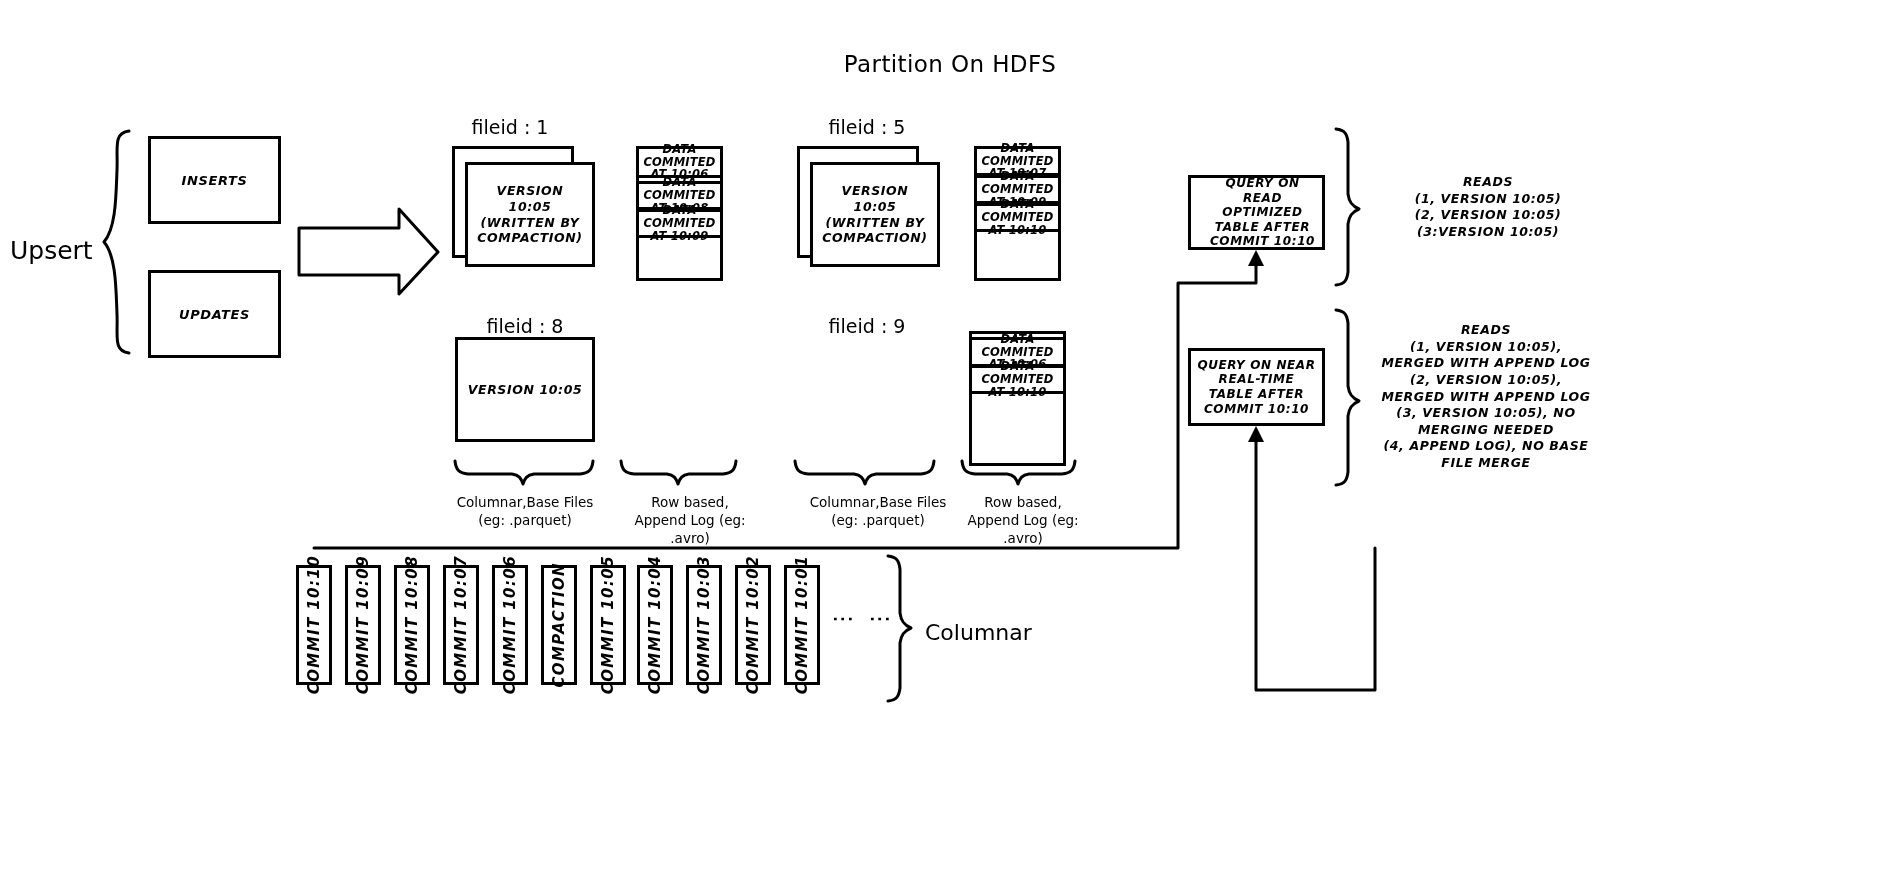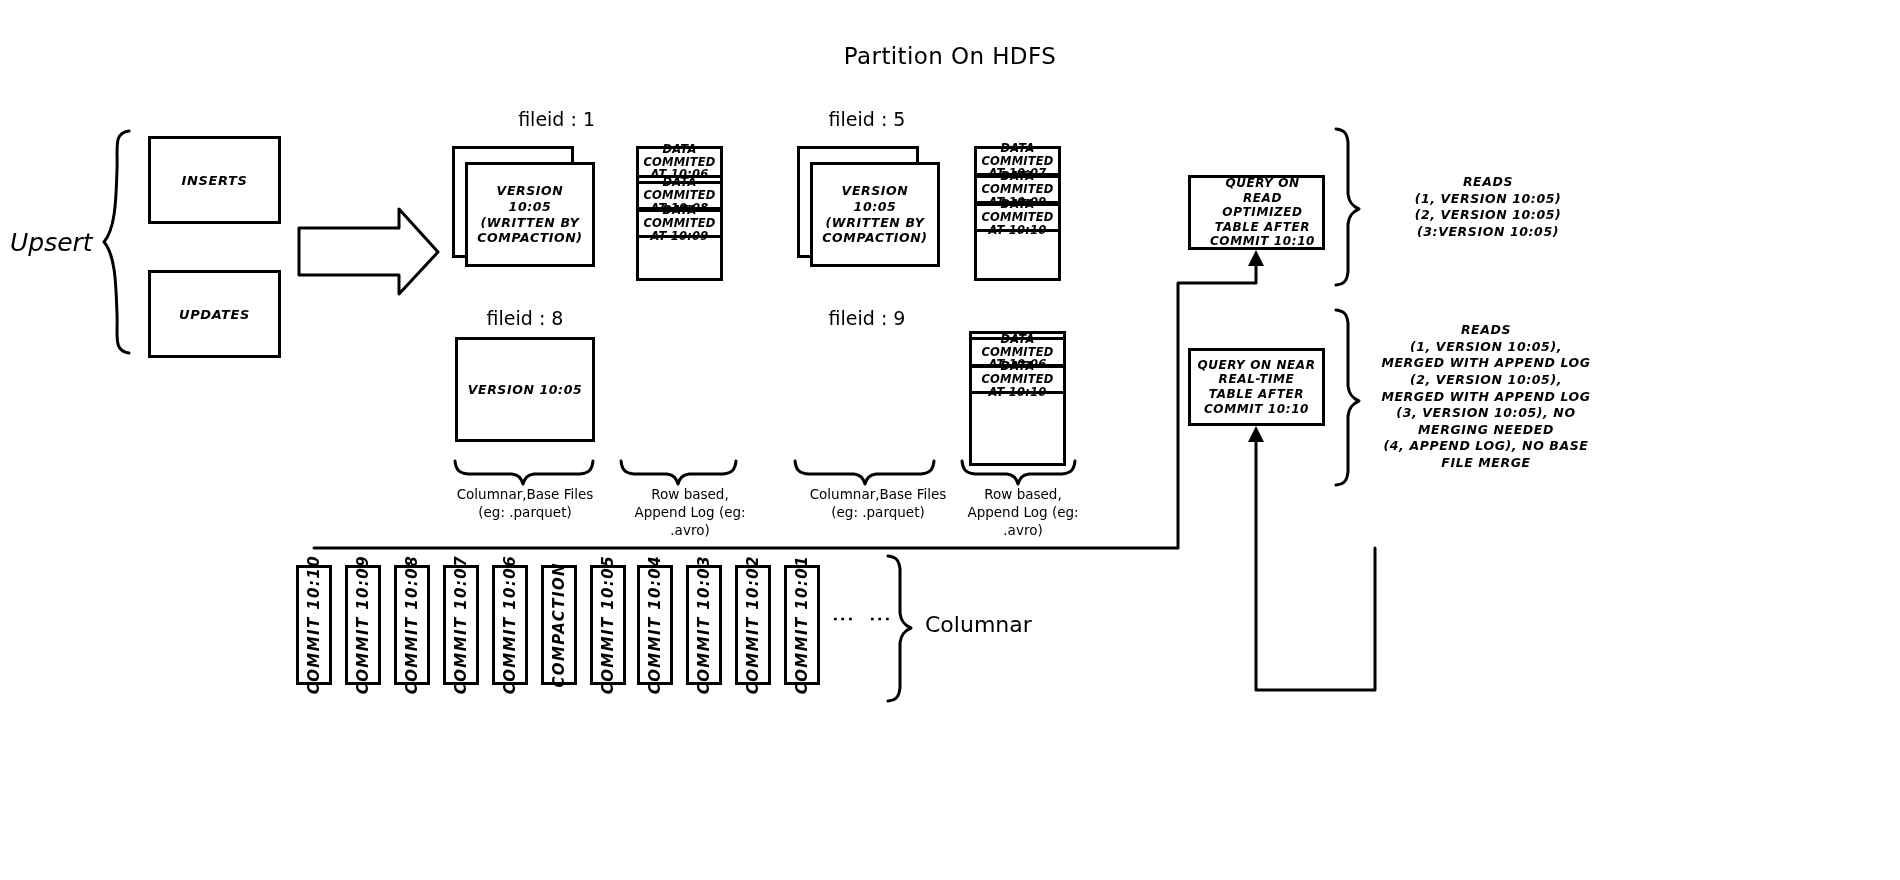--- a/index.html
+++ b/index.html
@@ -2,21 +2,21 @@
 <html><head>
 <meta charset="utf-8">
 <style>
   html,body{margin:0;padding:0;background:#fff;}
   body{width:1900px;height:880px;position:relative;overflow:hidden;
        font-family:"DejaVu Sans",sans-serif;color:#000;}
   .stage{position:absolute;left:0;top:0;width:1900px;height:880px;}
 
   
   .lbl{position:absolute;text-align:center;line-height:1.18;white-space:pre-line;}
-  .hand{font-family:"DejaVu Sans",sans-serif;font-weight:400;}
+  .hand{font-family:"DejaVu Sans",sans-serif;font-weight:400;margin-top:8px;}
   .caps{font-family:"DejaVu Sans",sans-serif;font-weight:700;font-style:italic;
         letter-spacing:0.6px;text-transform:uppercase;}
 
   .title{font-size:23px;font-weight:400;letter-spacing:.4px;}
 
   
   .box{position:absolute;border:3px solid #000;background:#fff;box-sizing:border-box;
        display:flex;align-items:center;justify-content:center;text-align:center;}
   .box .t{padding:0 6px;}
 
@@ -43,33 +43,33 @@
   .dots{position:absolute;writing-mode:vertical-rl;font-size:22px;letter-spacing:2px;
         color:#000;line-height:1;}
 </style>
 </head>
 <body>
 
 <div class="stage">
 
   <div class="lbl title hand" style="left:760px;top:43px;width:380px;">Partition On HDFS</div>
 
-  <div class="lbl hand" style="left:10px;top:228px;width:120px;font-size:25px;text-align:left;font-style:italic;">Upsert</div>
+  <div class="lbl hand" style="left:10px;top:228px;width:120px;font-size:25px;text-align:left;">Upsert</div>
 
   <div class="box" style="left:148px;top:270px;width:133px;height:88px;">
     <div class="t caps" style="font-size:13px;">UPDATES</div>
   </div>
 
   <div class="box" style="left:148px;top:136px;width:133px;height:88px;">
     <div class="t caps" style="font-size:13px;">INSERTS</div>
   </div>
 
   <div class="lbl hand" style="left:310px;top:234px;width:110px;font-size:15px;">Commit 10:10</div>
 
-  <div class="lbl hand" style="left:425px;top:108px;width:170px;font-size:19px;text-align:right;">fileid : 1</div>
+  <div class="lbl hand" style="left:425px;top:108px;width:170px;font-size:19px;">fileid : 1</div>
 
   <div class="stack" style="left:452px;top:146px;width:122px;height:112px;"></div>
   <div class="box" style="left:465px;top:162px;width:130px;height:105px;">
     <div class="t caps" style="font-size:12.5px;white-space:pre-line;line-height:1.25;">VERSION 10:05
 (WRITTEN BY
 COMPACTION)</div>
   </div>
 
   <div class="logframe" style="left:636px;top:146px;width:87px;height:135px;"></div>
   <div class="logcell" style="left:636px;top:146px;width:87px;height:32px;">DATA COMMITED

